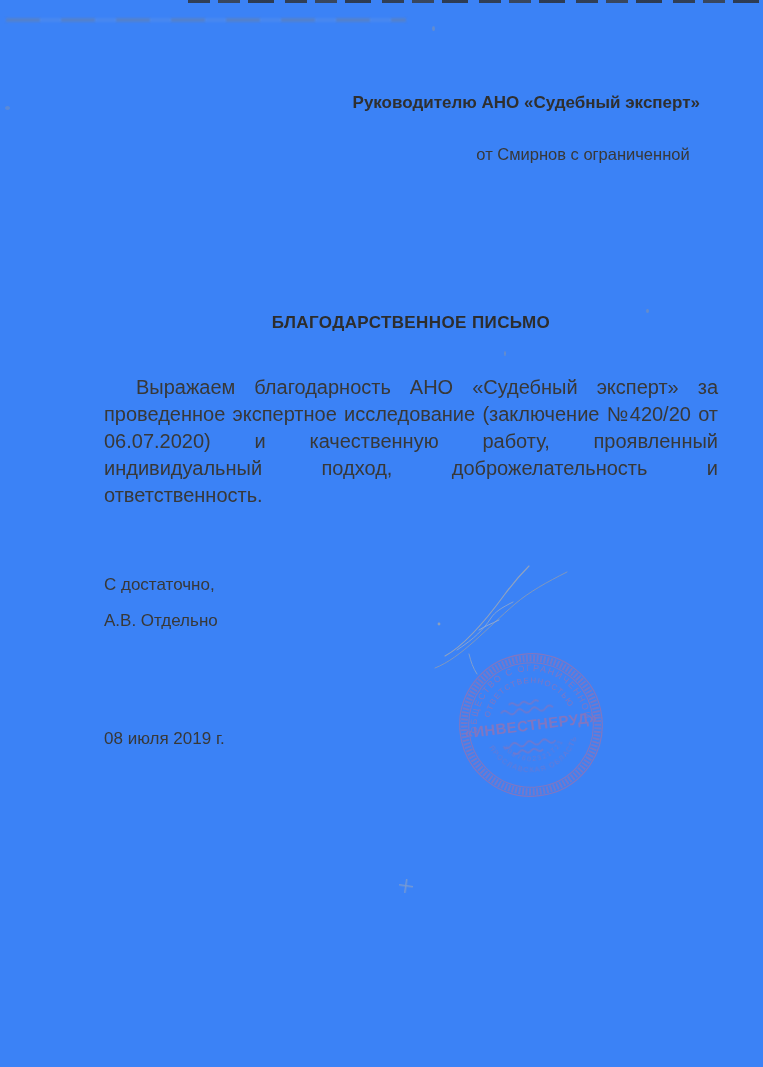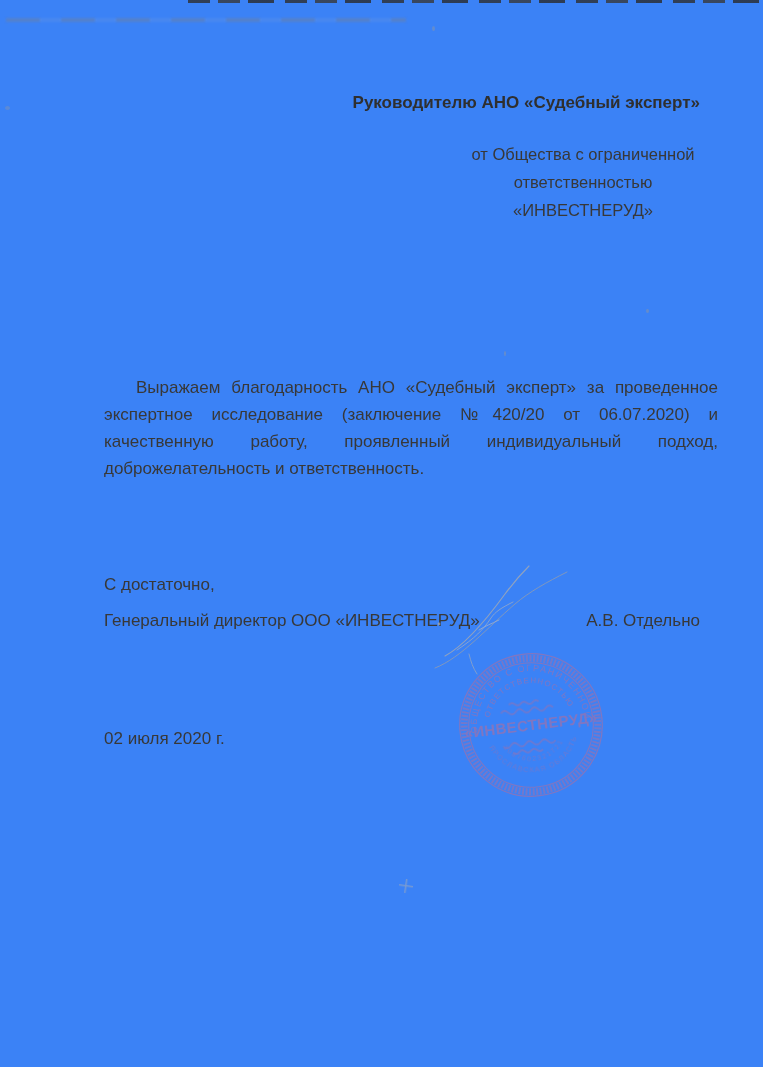--- a/index.html
+++ b/index.html
@@ -51,21 +51,21 @@
   }
   
   .letter-title {
     position: absolute; top: 313px; left: 104px; width: 614px;
     text-align: center; font-size: 17px; font-weight: bold;
     letter-spacing: .4px; color: #2d2d2d;
   }
   
   .letter-body {
     position: absolute; top: 374px; left: 104px; width: 614px;
-    font-size: 17px; line-height: 27px; text-align: justify;
+    font-size: 20px; line-height: 27px; text-align: justify;
   }
   .letter-body p { text-indent: 32px; margin: 0; }
   
   .salutation { position: absolute; top: 575px; left: 104px; font-size: 17px; }
   .sign-row {
     position: absolute; top: 611px; left: 104px; right: 63px;
     display: flex; justify-content: space-between; font-size: 17px;
   }
   .letter-date { position: absolute; top: 729px; left: 104px; font-size: 17px; }
   
@@ -85,32 +85,31 @@
   <div class="scan-line-top"></div>
   <div class="scan-smudge"></div>
   <div class="speck s1"></div>
   <div class="speck s2"></div>
   <div class="speck s3"></div>
   <div class="speck s4"></div>
   <div class="speck s5"></div>
 
   <div class="recipient">Руководителю АНО «Судебный эксперт»</div>
   <div class="sender">
-    <div>от Общества с ограниченной</div>
-    <div>ответственностью «ИНВЕСТНЕРУД»</div>
+    <div>от Смирнов с ограниченной</div>
   </div>
 
+  <div class="letter-title">БЛАГОДАРСТВЕННОЕ ПИСЬМО</div>
 
   <div class="letter-body">
     <p>Выражаем благодарность АНО «Судебный эксперт» за проведенное экспертное исследование (заключение №420/20 от 06.07.2020) и качественную работу, проявленный индивидуальный подход, доброжелательность и ответственность.</p>
   </div>
 
   <div class="salutation">С достаточно,</div>
   <div class="sign-row">
-    <span>Генеральный директор ООО «ИНВЕСТНЕРУД»</span>
     <span>А.В. Отдельно</span>
   </div>
 
   <svg class="signature-svg" viewBox="0 0 165 118" xmlns="http://www.w3.org/2000/svg">
     <g fill="none" stroke-linecap="round" opacity="0.75">
       <path d="M 10,110 C 36,100 62,70 90,46 C 104,34 122,24 142,14" stroke="#a2a2a2" stroke-width="0.9"></path>
       <path d="M 20,98 C 42,86 64,58 80,36 C 86,28 94,18 104,8" stroke="#adadad" stroke-width="1.1"></path>
       <path d="M 32,92 C 50,80 58,72 66,60 C 70,54 76,50 88,44" stroke="#b8b8b8" stroke-width="0.8"></path>
       <path d="M 54,72 C 60,68 66,66 74,62" stroke="#c0c0c0" stroke-width="0.8"></path>
       <path d="M 44,96 C 46,104 48,110 52,116" stroke="#b0b0b0" stroke-width="0.8"></path>
@@ -152,15 +151,15 @@
 
       <text font-size="9" letter-spacing="2.4" stroke="none" opacity="0.75" filter="blur(0.9px)">
         <textPath href="#arcBotInner" startOffset="50%" text-anchor="middle">1087602321721</textPath>
       </text>
       <text font-size="9.5" letter-spacing="1.8" stroke="none" opacity="0.75" filter="blur(0.9px)">
         <textPath href="#arcBotOuter" startOffset="50%" text-anchor="middle">ЯРОСЛАВСКАЯ ОБЛАСТЬ</textPath>
       </text>
     </g>
   </svg>
 
-  <div class="letter-date">02 июля 2020 г.</div>
+  <div class="letter-date">08 июля 2019 г.</div>
 
 </div>
 
 </body></html>

